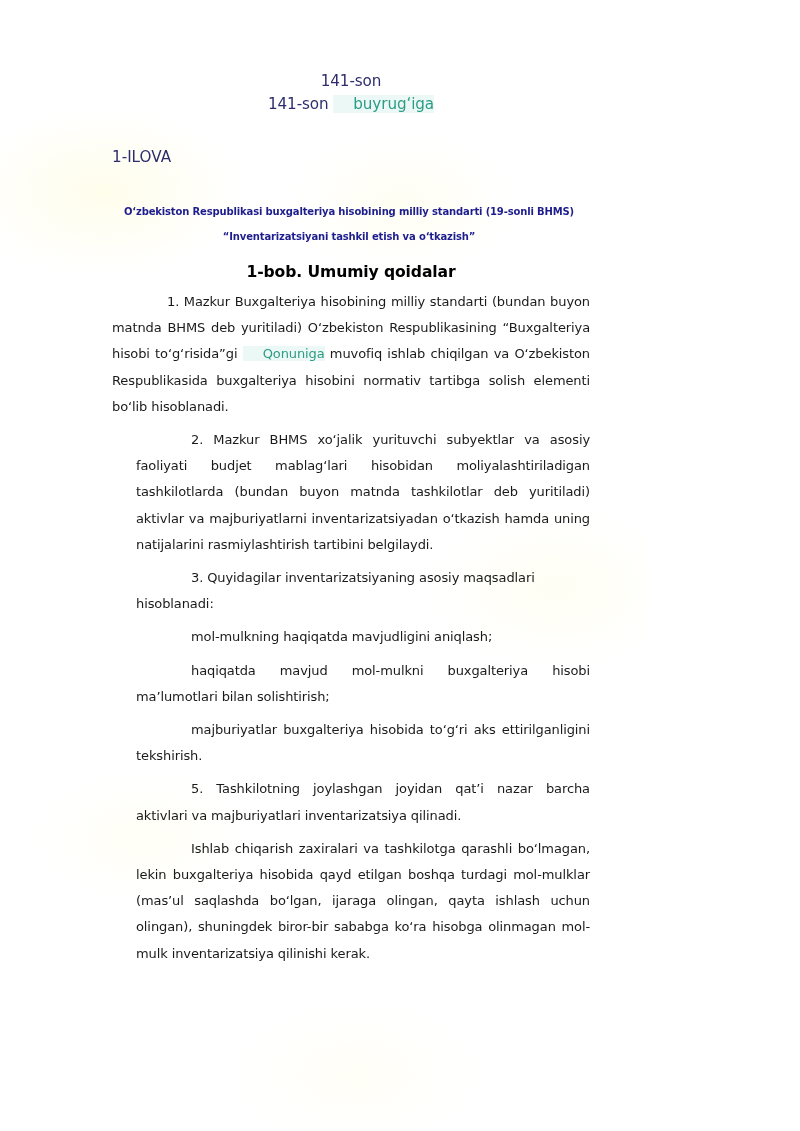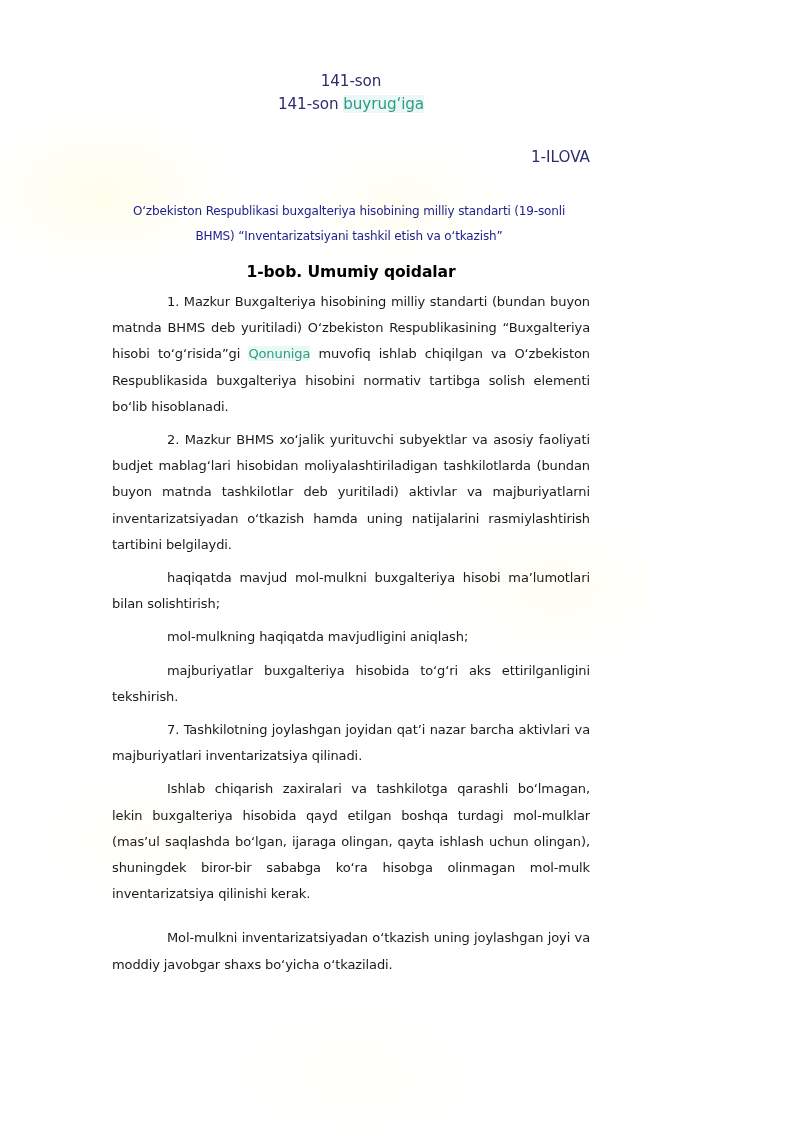--- a/index.html
+++ b/index.html
@@ -54,36 +54,37 @@
     letter-spacing: -0.1px;
   }
   .doc-header .hline {
     display: block;
     white-space: nowrap;
   }
   .link-teal {
     color: #2c9c86;
     background: rgba(200, 235, 225, 0.35);
     cursor: pointer;
+    padding-left: 20px;
   }
 
   .ilova {
-    text-align: right;
+    text-align: left;
     color: #2d2d6e;
     font-size: 15.2px;
     line-height: 23px;
     margin-top: 30px;
   }
 
   
   .doc-title {
     text-align: center;
     color: #1d1d8e;
-    font-weight: normal;
-    font-size: 12px;
+    font-weight: bold;
+    font-size: 10px;
     line-height: 25px;
     margin-top: 30px;
     padding: 0 4px 0 0;
     letter-spacing: -0.15px;
   }
 
   .chapter-title {
     text-align: center;
     color: #000000;
     font-weight: bold;
@@ -101,21 +102,21 @@
     text-align: justify;
     text-justify: inter-word;
     margin: 0;
     padding-right: 0;
     letter-spacing: -0.1px;
   }
   .para.indent {
     text-indent: 55px;
   }
   .para.gap-sm { margin-top: 4px; }
-  .para.gap-md { margin-top: 7px; }
+  .para.gap-md { margin-top: 7px; margin-left: 24px; }
   .para.gap-lg { margin-top: 18px; }
 
   .para.noj { text-align: left; }
 </style>
 </head>
 <body>
 
 <div class="page">
   <div class="scan-tint"></div>
 
@@ -131,27 +132,27 @@
     <div class="ilova">1-ILOVA</div>
 
     <div class="doc-title">O‘zbekiston Respublikasi buxgalteriya hisobining milliy standarti (19-sonli BHMS) “Inventarizatsiyani tashkil etish va o‘tkazish”</div>
 
     <div class="chapter-title">1-bob. Umumiy qoidalar</div>
 
     <p class="para indent gap-sm"><span>1. Mazkur Buxgalteriya hisobining milliy standarti (bundan buyon matnda BHMS deb yuritiladi) O‘zbekiston Respublikasining “Buxgalteriya hisobi to‘g‘risida”gi </span><span class="link-teal">Qonuniga</span><span> muvofiq ishlab chiqilgan va O‘zbekiston Respublikasida buxgalteriya hisobini normativ tartibga solish elementi bo‘lib hisoblanadi.</span></p>
 
     <p class="para indent gap-md">2. Mazkur BHMS xo‘jalik yurituvchi subyektlar va asosiy faoliyati budjet mablag‘lari hisobidan moliyalashtiriladigan tashkilotlarda (bundan buyon matnda tashkilotlar deb yuritiladi) aktivlar va majburiyatlarni inventarizatsiyadan o‘tkazish hamda uning natijalarini rasmiylashtirish tartibini belgilaydi.</p>
 
+    <p class="para indent gap-md noj">3. Quyidagilar inventarizatsiyaning asosiy maqsadlari hisoblanadi:</p>
+
+    <p class="para indent gap-md noj">mol-mulkning haqiqatda mavjudligini aniqlash;</p>
 
     <p class="para indent gap-md">haqiqatda mavjud mol-mulkni buxgalteriya hisobi ma’lumotlari bilan solishtirish;</p>
 
-    <p class="para indent gap-md noj">mol-mulkning haqiqatda mavjudligini aniqlash;</p>
-
     <p class="para indent gap-md">majburiyatlar buxgalteriya hisobida to‘g‘ri aks ettirilganligini tekshirish.</p>
 
-    <p class="para indent gap-md">7. Tashkilotning joylashgan joyidan qat’i nazar barcha aktivlari va majburiyatlari inventarizatsiya qilinadi.</p>
+    <p class="para indent gap-md">5. Tashkilotning joylashgan joyidan qat’i nazar barcha aktivlari va majburiyatlari inventarizatsiya qilinadi.</p>
 
     <p class="para indent gap-md">Ishlab chiqarish zaxiralari va tashkilotga qarashli bo‘lmagan, lekin buxgalteriya hisobida qayd etilgan boshqa turdagi mol-mulklar (mas’ul saqlashda bo‘lgan, ijaraga olingan, qayta ishlash uchun olingan), shuningdek biror-bir sababga ko‘ra hisobga olinmagan mol-mulk inventarizatsiya qilinishi kerak.</p>
 
-    <p class="para indent gap-lg">Mol-mulkni inventarizatsiyadan o‘tkazish uning joylashgan joyi va moddiy javobgar shaxs bo‘yicha o‘tkaziladi.</p>
 
   </div>
 </div>
 
 </body></html>

